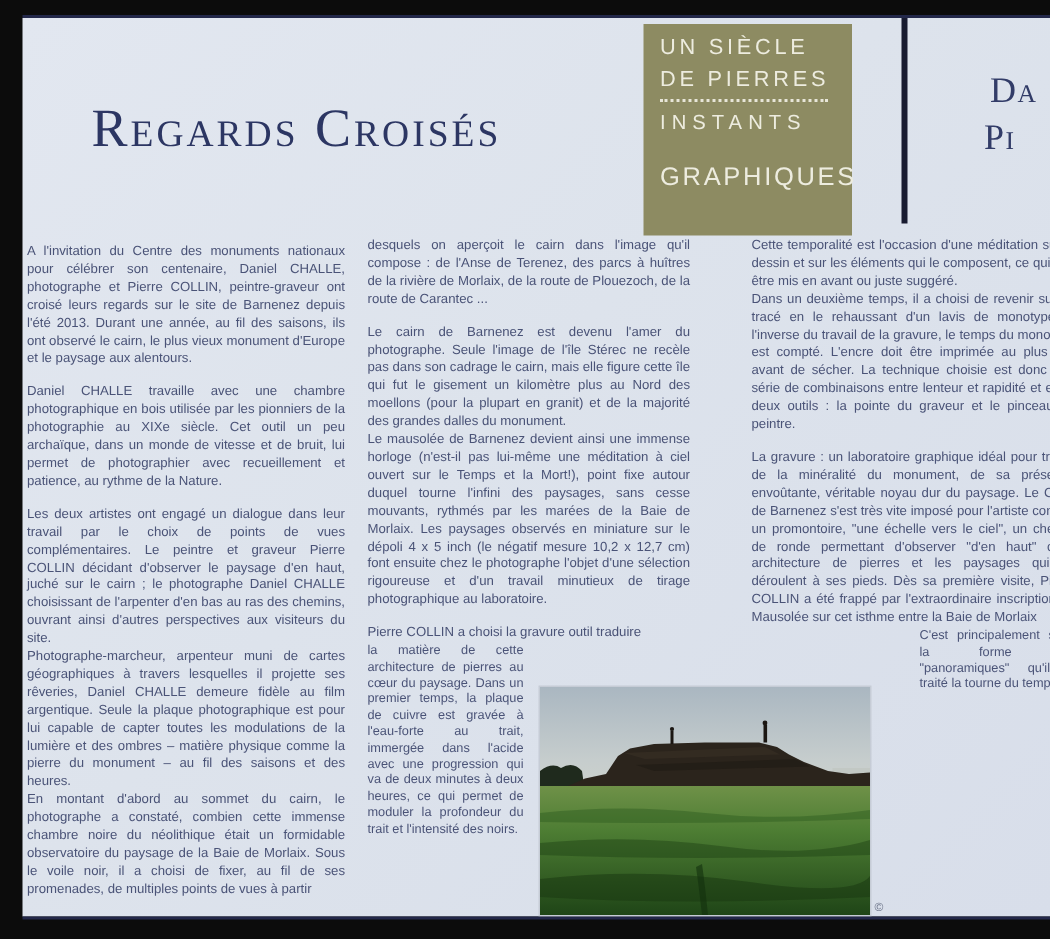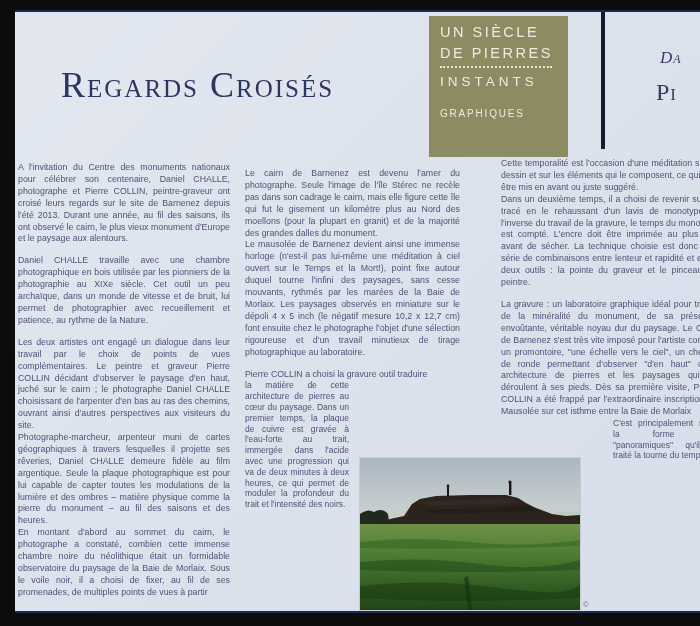--- a/index.html
+++ b/index.html
@@ -21,33 +21,33 @@
     color:#2c3663;
   }
   .logo{
     position:absolute;left:414px;top:4px;width:139px;height:141px;
     background:#8d8b62;color:#edecdf;box-sizing:border-box;
     padding:9px 0 0 11px;line-height:1;
   }
   .logo .l-sm{font-size:14.5px;letter-spacing:2.5px;margin-bottom:6px;}
   .logo .l-md{font-size:13.5px;letter-spacing:4px;margin-bottom:20px;}
   .logo .l-xl{font-size:23px;letter-spacing:6px;margin-bottom:6px;}
-  .logo .l-xs{font-size:10px;letter-spacing:1.8px;margin-top:17px;}
+  .logo .l-xs{font-size:17px;letter-spacing:1.8px;margin-top:17px;}
   .logo-divider{
     width:112px;border-top:2px dotted #e8e6d8;margin:2px 0 7px 0;height:0;
   }
   .edge-line{
     position:absolute;left:586px;top:0;width:4px;height:137px;
     background:#181b30;
   }
   .adj{
     position:absolute;margin:0;font-family:"Liberation Serif",serif;
     font-variant:small-caps;font-weight:normal;color:#323c68;
   }
-  .adj1{left:645px;top:36px;font-size:17px;letter-spacing:1px;font-style:italic;}
+  .adj1{left:645px;top:36px;font-size:24px;letter-spacing:1px;}
   .adj2{left:641px;top:67px;font-size:24px;letter-spacing:1px;}
   .col{position:absolute;color:#4a5377;}
   .para{
     margin:0;text-align:justify;font-size:8.8px;line-height:11.9px;
     -moz-hyphens:none;
   }
   .gap{margin-top:10px;}
   .col1{left:3px;top:150px;width:212px;}
   .col2{left:230px;top:146px;width:215px;}
   .col3{left:438px;top:146px;width:216px;margin-left:48px;}
@@ -83,20 +83,21 @@
 
   <div class="col col1">
     <p class="para">A l'invitation du Centre des monuments nationaux pour célébrer son centenaire, Daniel CHALLE, photographe et Pierre COLLIN, peintre-graveur ont croisé leurs regards sur le site de Barnenez depuis l'été 2013. Durant une année, au fil des saisons, ils ont observé le cairn, le plus vieux monument d'Europe et le paysage aux alentours.</p>
     <p class="para gap">Daniel CHALLE travaille avec une chambre photographique en bois utilisée par les pionniers de la photographie au XIXe siècle. Cet outil un peu archaïque, dans un monde de vitesse et de bruit, lui permet de photographier avec recueillement et patience, au rythme de la Nature.</p>
     <p class="para gap">Les deux artistes ont engagé un dialogue dans leur travail par le choix de points de vues complémentaires. Le peintre et graveur Pierre COLLIN décidant d'observer le paysage d'en haut, juché sur le cairn ; le photographe Daniel CHALLE choisissant de l'arpenter d'en bas au ras des chemins, ouvrant ainsi d'autres perspectives aux visiteurs du site.</p>
     <p class="para">Photographe-marcheur, arpenteur muni de cartes géographiques à travers lesquelles il projette ses rêveries, Daniel CHALLE demeure fidèle au film argentique. Seule la plaque photographique est pour lui capable de capter toutes les modulations de la lumière et des ombres – matière physique comme la pierre du monument – au fil des saisons et des heures.</p>
     <p class="para">En montant d'abord au sommet du cairn, le photographe a constaté, combien cette immense chambre noire du néolithique était un formidable observatoire du paysage de la Baie de Morlaix. Sous le voile noir, il a choisi de fixer, au fil de ses promenades, de multiples points de vues à partir</p>
   </div>
 
   <div class="col col2">
+    <p class="para">desquels on aperçoit le cairn dans l'image qu'il compose : de l'Anse de Terenez, des parcs à huîtres de la rivière de Morlaix, de la route de Plouezoch, de la route de Carantec ...</p>
     <p class="para gap">Le cairn de Barnenez est devenu l'amer du photographe. Seule l'image de l'île Stérec ne recèle pas dans son cadrage le cairn, mais elle figure cette île qui fut le gisement un kilomètre plus au Nord des moellons (pour la plupart en granit) et de la majorité des grandes dalles du monument.</p>
     <p class="para">Le mausolée de Barnenez devient ainsi une immense horloge (n'est-il pas lui-même une méditation à ciel ouvert sur le Temps et la Mort!), point fixe autour duquel tourne l'infini des paysages, sans cesse mouvants, rythmés par les marées de la Baie de Morlaix. Les paysages observés en miniature sur le dépoli 4 x 5 inch (le négatif mesure 10,2 x 12,7 cm) font ensuite chez le photographe l'objet d'une sélection rigoureuse et d'un travail minutieux de tirage photographique au laboratoire.</p>
     <p class="para gap">Pierre COLLIN a choisi la gravure outil traduire</p>
     <p class="para narrow">la matière de cette architecture de pierres au cœur du paysage. Dans un premier temps, la plaque de cuivre est gravée à l'eau-forte au trait, immergée dans l'acide avec une progression qui va de deux minutes à deux heures, ce qui permet de moduler la profondeur du trait et l'intensité des noirs.</p>
   </div>
 
   <div class="col col3">
     <p class="para">Cette temporalité est l'occasion d'une méditation sur le dessin et sur les éléments qui le composent, ce qui doit être mis en avant ou juste suggéré.</p>
     <p class="para">Dans un deuxième temps, il a choisi de revenir sur ce tracé en le rehaussant d'un lavis de monotype. A l'inverse du travail de la gravure, le temps du monotype est compté. L'encre doit être imprimée au plus vite avant de sécher. La technique choisie est donc une série de combinaisons entre lenteur et rapidité et entre deux outils : la pointe du graveur et le pinceau du peintre.</p>
     <p class="para gap">La gravure : un laboratoire graphique idéal pour traiter de la minéralité du monument, de sa présence envoûtante, véritable noyau dur du paysage. Le Cairn de Barnenez s'est très vite imposé pour l'artiste comme un promontoire, "une échelle vers le ciel", un chemin de ronde permettant d'observer "d'en haut" cette architecture de pierres et les paysages qui se déroulent à ses pieds. Dès sa première visite, Pierre COLLIN a été frappé par l'extraordinaire inscription du Mausolée sur cet isthme entre la Baie de Morlaix</p>

